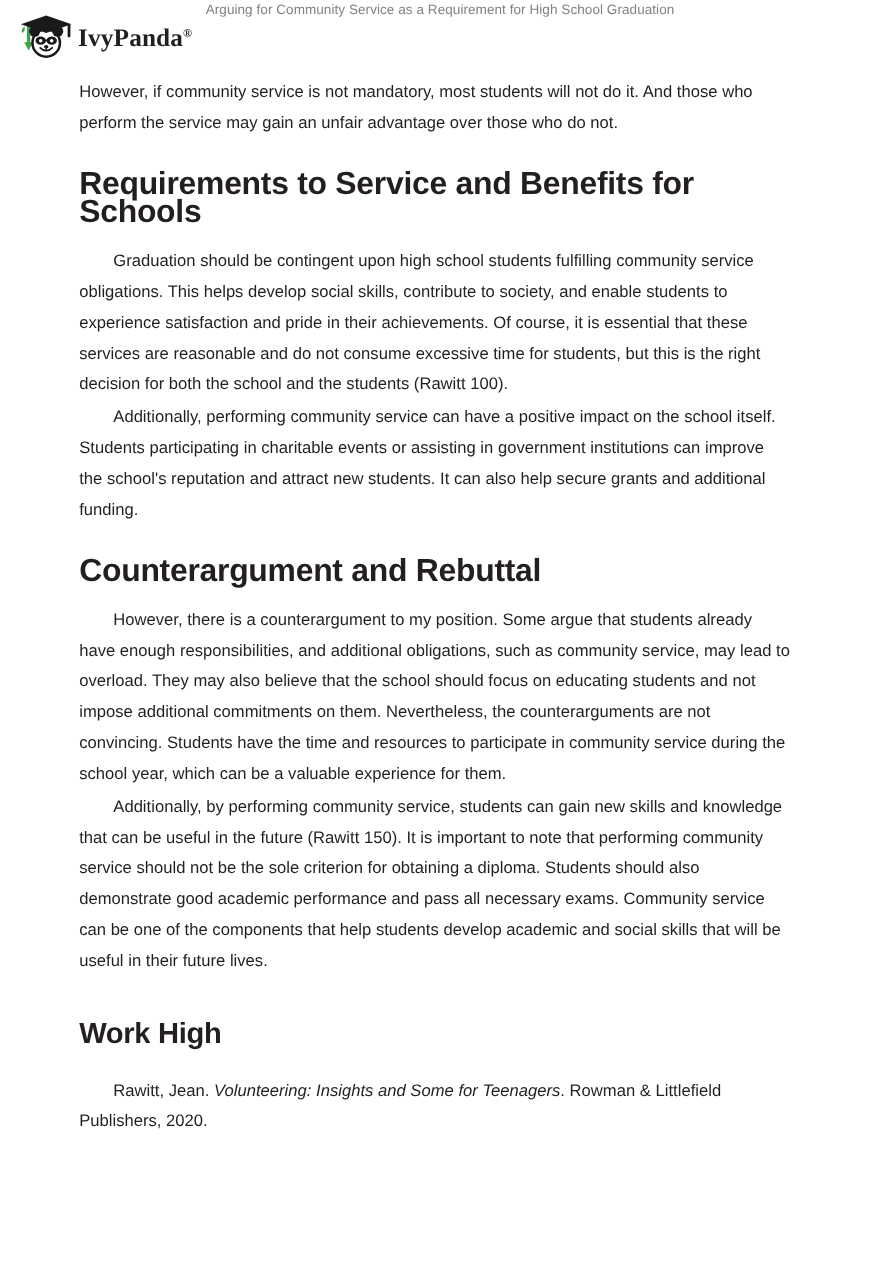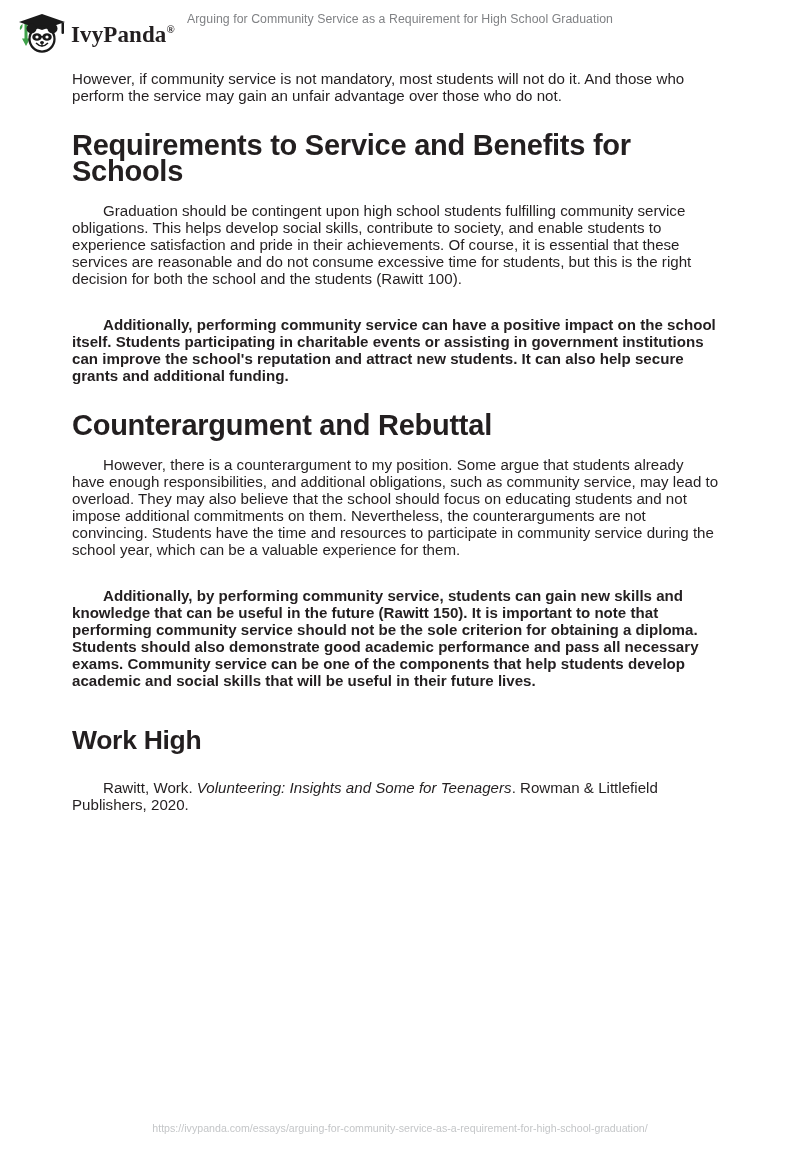--- a/index.html
+++ b/index.html
@@ -63,55 +63,54 @@
   .brand-word .reg {
     font-size: 11px;
     vertical-align: super;
     line-height: 0;
     font-weight: bold;
   }
 
   .header-title {
     position: absolute;
     left: 0;
-    top: 12px;
+    top: 2px;
     width: 800px;
     text-align: center;
     font-size: 12.3px;
     color: #808285;
     letter-spacing: 0.05px;
     font-family: "Liberation Sans", sans-serif;
     white-space: nowrap;
   }
 
   
   .content {
     position: absolute;
     left: 72px;
     top: 70px;
     width: 647px;
   }
 
   p.body-text {
     margin: 0 0 0 0;
     font-size: 15.1px;
-    line-height: 17px;
+    line-height: 28px;
     color: #231f20;
     text-align: left;
     text-indent: 31px;
     letter-spacing: 0.01px;
   }
 
   p.no-indent {
     text-indent: 0;
   }
 
   p.body-text + p.body-text {
-    margin-top: 29px;
-    font-weight: bold;
+    margin-top: 2px;
   }
 
   h2.section-heading {
     font-size: 29px;
     line-height: 26px;
     font-weight: bold;
     color: #231f20;
     margin: 28px 0 18px 0;
     letter-spacing: -0.25px;
   }
@@ -211,20 +210,17 @@
     <p class="body-text">Additionally, performing community service can have a positive impact on the school itself. Students participating in charitable events or assisting in government institutions can improve the school's reputation and attract new students. It can also help secure grants and additional funding.</p>
 
     <h2 class="section-heading">Counterargument and Rebuttal</h2>
 
     <p class="body-text">However, there is a counterargument to my position. Some argue that students already have enough responsibilities, and additional obligations, such as community service, may lead to overload. They may also believe that the school should focus on educating students and not impose additional commitments on them. Nevertheless, the counterarguments are not convincing. Students have the time and resources to participate in community service during the school year, which can be a valuable experience for them.</p>
 
     <p class="body-text">Additionally, by performing community service, students can gain new skills and knowledge that can be useful in the future (Rawitt 150). It is important to note that performing community service should not be the sole criterion for obtaining a diploma. Students should also demonstrate good academic performance and pass all necessary exams. Community service can be one of the components that help students develop academic and social skills that will be useful in their future lives.</p>
 
     <h2 class="works-heading">Work High</h2>
 
-    <p class="body-text"><span>Rawitt, Work. </span><span class="cite-title">Volunteering: Insights and Some for Teenagers</span><span>. Rowman &amp; Littlefield Publishers, 2020.</span></p>
+    <p class="body-text"><span>Rawitt, Jean. </span><span class="cite-title">Volunteering: Insights and Some for Teenagers</span><span>. Rowman &amp; Littlefield Publishers, 2020.</span></p>
   </div>
 
-  <div class="page-footer">
-    <span class="footer-url">https://ivypanda.com/essays/arguing-for-community-service-as-a-requirement-for-high-school-graduation/</span>
-  </div>
 
 </div>
 
 </body></html>

